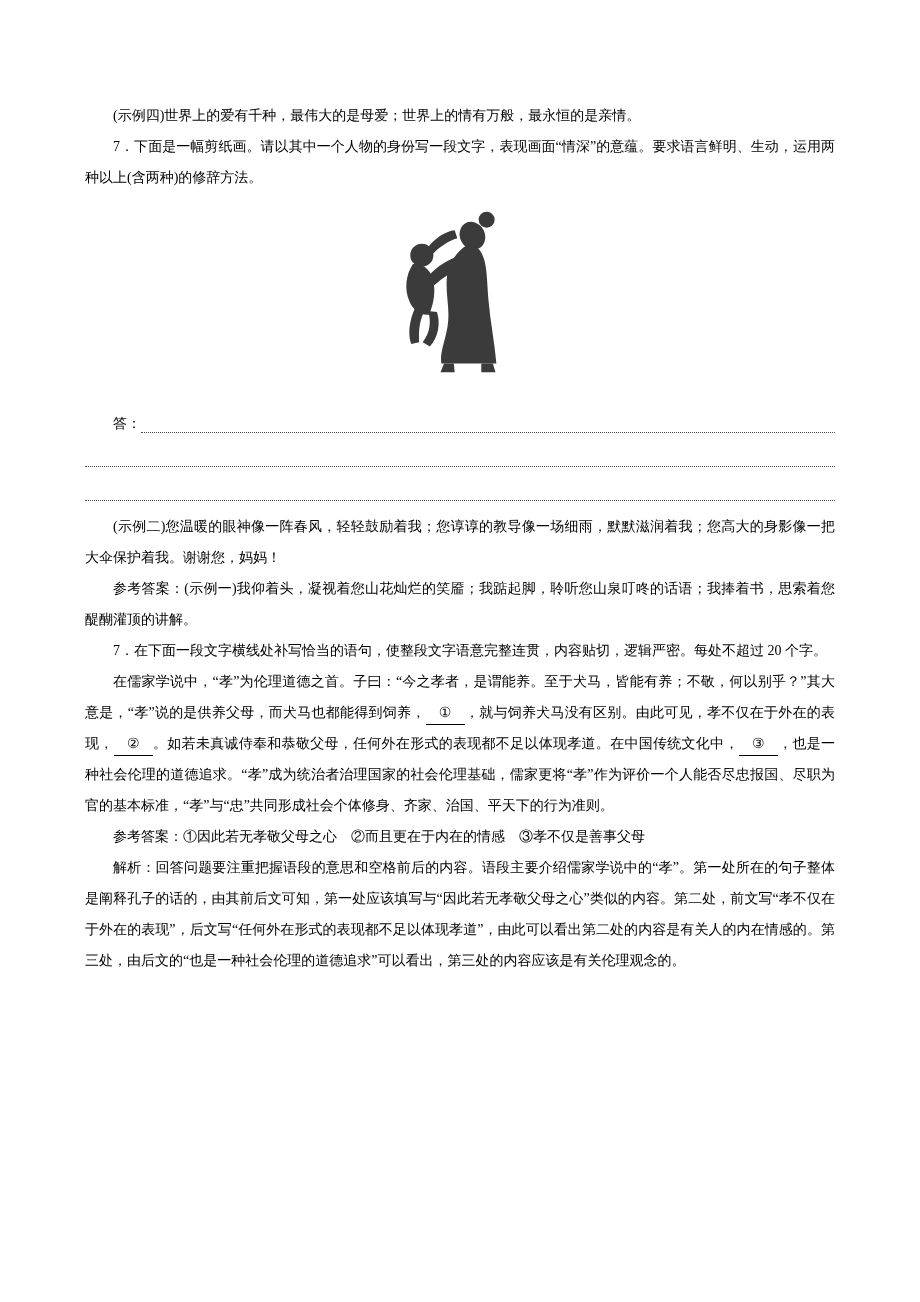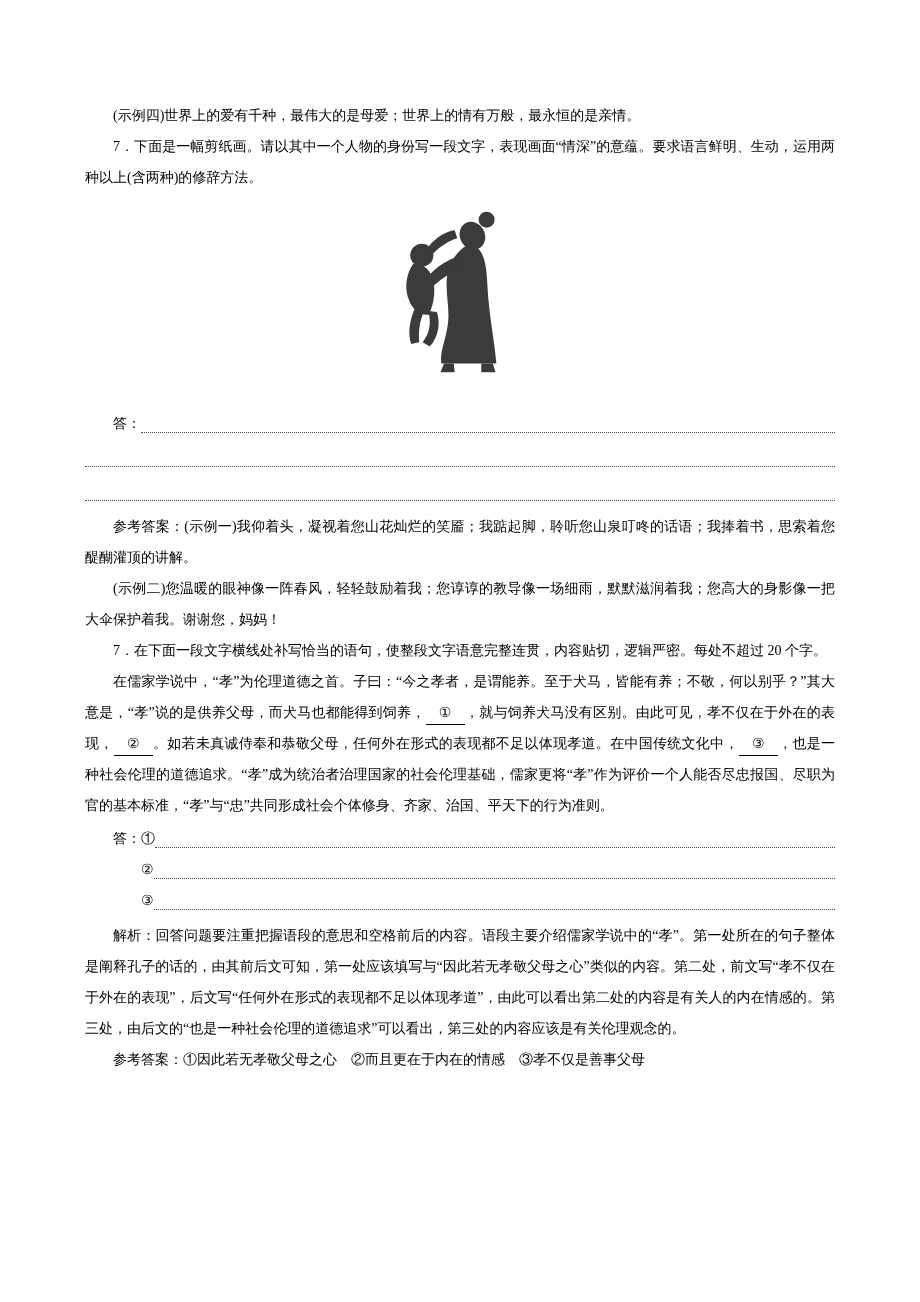--- a/index.html
+++ b/index.html
@@ -111,39 +111,25 @@
 
   <div class="answer-block">
     <div class="answer-row">
       <span class="ans-label">答：</span>
       <span class="dotline"></span>
     </div>
     <div class="fullline"></div>
     <div class="fullline"></div>
   </div>
 
+  <p class="para">(示例二)您温暖的眼神像一阵春风，轻轻鼓励着我；您谆谆的教导像一场细雨，默默滋润着我；您高大的身影像一把大伞保护着我。谢谢您，妈妈！</p>
   <p class="para">参考答案：(示例一)我仰着头，凝视着您山花灿烂的笑靥；我踮起脚，聆听您山泉叮咚的话语；我捧着书，思索着您醍醐灌顶的讲解。</p>
-  <p class="para">(示例二)您温暖的眼神像一阵春风，轻轻鼓励着我；您谆谆的教导像一场细雨，默默滋润着我；您高大的身影像一把大伞保护着我。谢谢您，妈妈！</p>
 
   <p class="para">7．在下面一段文字横线处补写恰当的语句，使整段文字语意完整连贯，内容贴切，逻辑严密。每处不超过 20 个字。</p>
 
   <p class="para"><span>在儒家学说中，“孝”为伦理道德之首。子曰：“今之孝者，是谓能养。至于犬马，皆能有养；不敬，何以别乎？”其大意是，“孝”说的是供养父母，而犬马也都能得到饲养，</span><span class="blank">①</span><span>，就与饲养犬马没有区别。由此可见，孝不仅在于外在的表现，</span><span class="blank">②</span><span>。如若未真诚侍奉和恭敬父母，任何外在形式的表现都不足以体现孝道。在中国传统文化中，</span><span class="blank">③</span><span>，也是一种社会伦理的道德追求。“孝”成为统治者治理国家的社会伦理基础，儒家更将“孝”作为评价一个人能否尽忠报国、尽职为官的基本标准，“孝”与“忠”共同形成社会个体修身、齐家、治国、平天下的行为准则。</span></p>
 
-  <div class="answer-block">
-    <div class="answer-row">
-      <span class="ans-label">答：①</span>
-      <span class="dotline"></span>
-    </div>
-    <div class="answer-row">
-      <span class="ans-label sub">②</span>
-      <span class="dotline"></span>
-    </div>
-    <div class="answer-row">
-      <span class="ans-label sub">③</span>
-      <span class="dotline"></span>
-    </div>
-  </div>
+
+  <p class="para">参考答案：①因此若无孝敬父母之心　②而且更在于内在的情感　③孝不仅是善事父母</p>
 
   <p class="para">解析：回答问题要注重把握语段的意思和空格前后的内容。语段主要介绍儒家学说中的“孝”。第一处所在的句子整体是阐释孔子的话的，由其前后文可知，第一处应该填写与“因此若无孝敬父母之心”类似的内容。第二处，前文写“孝不仅在于外在的表现”，后文写“任何外在形式的表现都不足以体现孝道”，由此可以看出第二处的内容是有关人的内在情感的。第三处，由后文的“也是一种社会伦理的道德追求”可以看出，第三处的内容应该是有关伦理观念的。</p>
-
-  <p class="para">参考答案：①因此若无孝敬父母之心　②而且更在于内在的情感　③孝不仅是善事父母</p>
 
 </div>
 
 </body></html>

